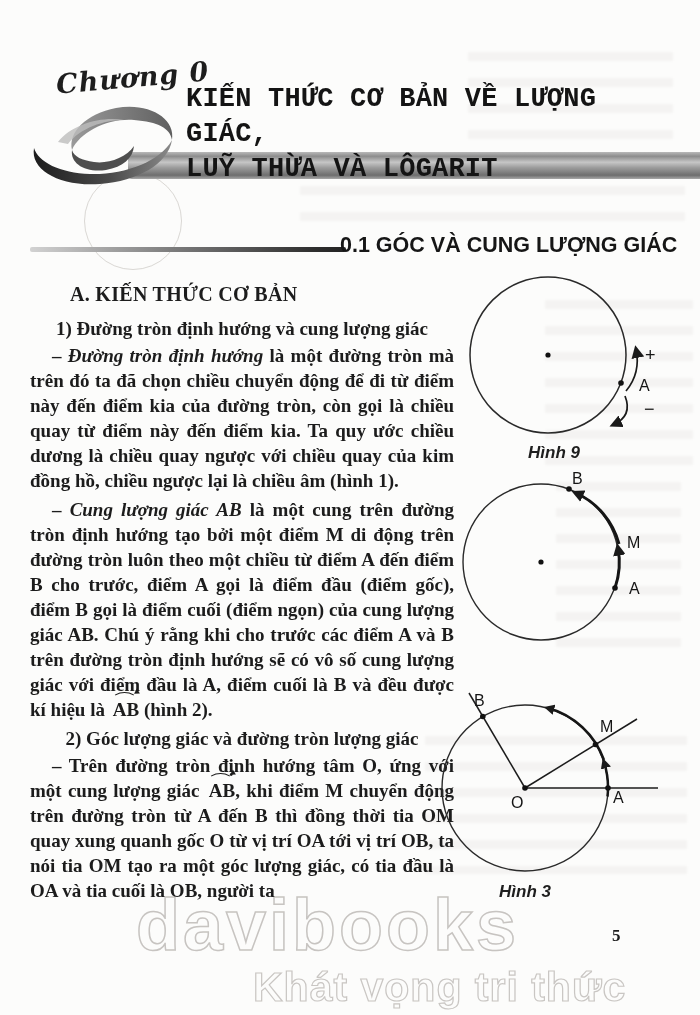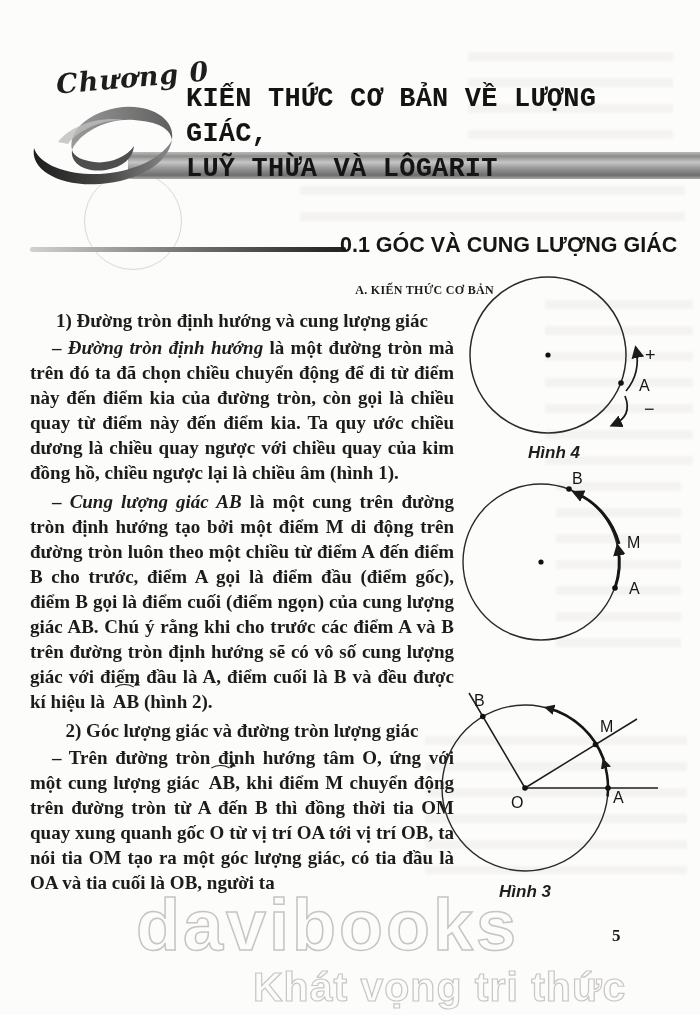--- a/index.html
+++ b/index.html
@@ -38,22 +38,22 @@
     background:linear-gradient(90deg,#d2d2d2,#7c7c7c 45%,#2e2e2e 90%,#222);
     border-radius:2px;
   }
   .section-heading{
     position:absolute; left:340px; top:233px; width:344px; text-align:left; z-index:4;
     font-family:"Liberation Sans", sans-serif; font-weight:700; font-size:21.5px; color:#161616;
   }
   
   .col{position:absolute; left:30px; top:283px; width:424px; z-index:2;}
   .subsection{
-    text-align:right; transform:translateX(40px);
-    font-size:12px; font-weight:700; letter-spacing:.3px; margin:0 0 10px 0;
+    text-align:left; transform:translateX(40px);
+    font-size:20px; font-weight:700; letter-spacing:.3px; margin:0 0 10px 0;
   }
   .col h3{font-size:19px; font-weight:700; margin:0 0 2px 0; line-height:25px;text-align:center;}
   .col .para{
     margin:2px 0 4px 0; font-size:19px; line-height:25px;
     text-align:justify; text-indent:22px;font-weight:bold;
   }
   .col .para em{font-style:italic;}
   .arc-ab{position:relative; display:inline-block; text-indent:0; margin-left:3px;}
   .arc-ab::before{
     content:""; position:absolute; left:-1px; right:2px; top:-5px; height:7px;
@@ -144,21 +144,21 @@
       <circle cx="100" cy="92" r="78" fill="none" stroke="#2a2a2a" stroke-width="1.5"></circle>
       <circle cx="100" cy="92" r="2.6" fill="#111"></circle>
       <circle cx="173" cy="120" r="2.8" fill="#111"></circle>
       <path d="M178,128 Q193,110 188,86" fill="none" stroke="#1a1a1a" stroke-width="1.7" marker-end="url(#ahThin)"></path>
       <path d="M177,133 Q185,153 165,162" fill="none" stroke="#1a1a1a" stroke-width="1.7" marker-end="url(#ahThin)"></path>
       <text x="197" y="98" font-size="18">+</text>
       <text x="196" y="152" font-size="18">−</text>
       <text x="191" y="128" font-size="16">A</text>
     </svg>
   </div>
-  <div class="fig-caption" style="left:448px;top:443px;width:212px;">Hình 4</div>
+  <div class="fig-caption" style="left:448px;top:443px;width:212px;">Hình 9</div>
 
   <div class="fig" style="left:443px;top:472px;">
     <svg viewBox="0 0 205 180" width="205" height="180">
       <circle cx="98" cy="90" r="78" fill="none" stroke="#2a2a2a" stroke-width="1.4"></circle>
       <circle cx="98" cy="90" r="2.6" fill="#111"></circle>
       <path d="M172,116 A78,78 0 0 0 175,76" fill="none" stroke="#161616" stroke-width="3" marker-end="url(#ahThick)"></path>
       <path d="M176,72 A78,78 0 0 0 133,21" fill="none" stroke="#161616" stroke-width="3" marker-end="url(#ahThick)"></path>
       <circle cx="172" cy="116" r="2.8" fill="#111"></circle>
       <circle cx="126" cy="17" r="2.8" fill="#111"></circle>
       <text x="186" y="122" font-size="16">A</text>

